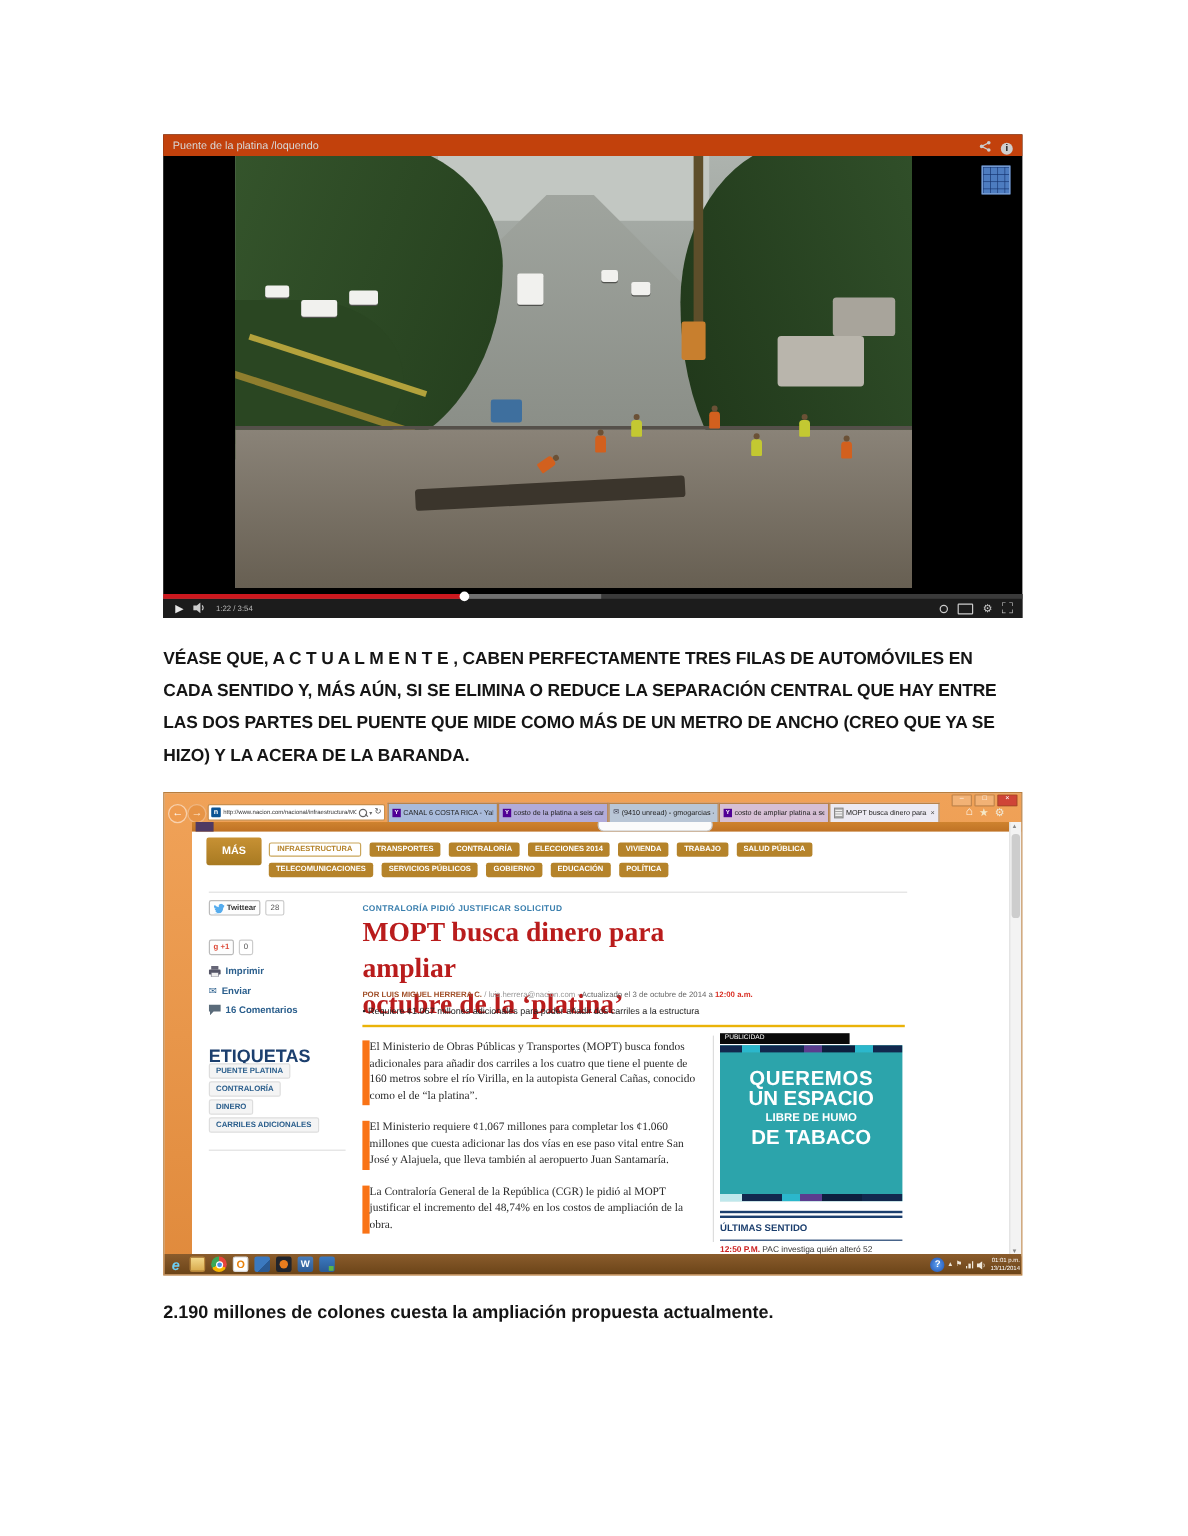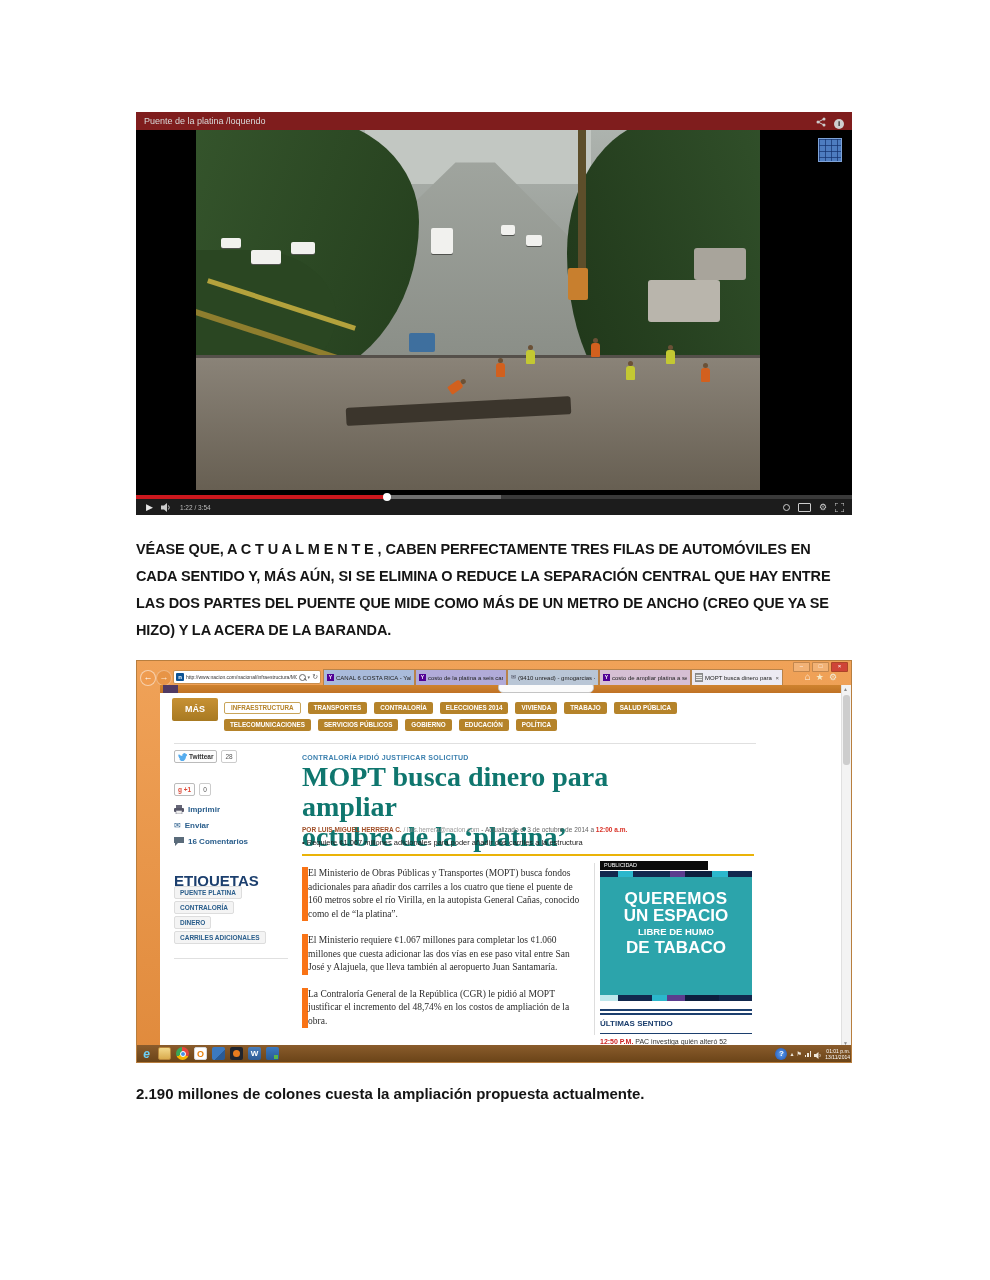--- a/index.html
+++ b/index.html
@@ -1,21 +1,21 @@
 <!DOCTYPE html>
 <html><head>
 <meta charset="utf-8">
 <style>
   html,body{margin:0;padding:0;background:#fff;}
   body{width:990px;height:1280px;font-family:"Liberation Sans",sans-serif;}
   .page{position:relative;width:990px;height:1280px;background:#fff;overflow:hidden;}
 
   
   #video{position:absolute;left:136px;top:112px;width:716px;height:403px;background:#000;}
-  .vp-titlebar{position:absolute;top:0;left:0;right:0;height:18px;background:#7f1d1d;color:#d8d8d8;font-size:9px;line-height:18px;padding-left:8px;box-sizing:border-box;}
+  .vp-titlebar{position:absolute;top:0;left:0;right:0;height:18px;background:#c2410c;color:#d8d8d8;font-size:9px;line-height:18px;padding-left:8px;box-sizing:border-box;}
   .vp-topicons{position:absolute;right:8px;top:3px;display:flex;gap:8px;align-items:center;}
   .ic-info{width:10px;height:10px;border-radius:50%;background:#cfcfcf;color:#111;font-size:8px;font-weight:bold;text-align:center;line-height:10px;}
   .vp-photo{position:absolute;left:60px;top:18px;width:564px;height:360px;overflow:hidden;background:linear-gradient(#adb3ae,#8d918b 55%,#7e8078);}
   .ph-sky{position:absolute;left:30%;top:0;width:40%;height:15%;background:#c2c7c2;}
   .ph-road{position:absolute;inset:0;background:linear-gradient(#a3a8a2,#8b8f88 62%);clip-path:polygon(46% 9%,53% 9%,88% 64%,10% 64%);}
   .ph-trees-l{position:absolute;left:-12px;top:-12px;width:235px;height:265px;background:linear-gradient(110deg,#35552c,#243e1d);border-radius:0 55% 65% 0 / 0 45% 70% 0;}
   .ph-trees-l2{position:absolute;left:-10px;top:120px;width:150px;height:120px;background:#2a4622;border-radius:0 60% 40% 0/0 60% 50% 0;}
   .ph-trees-r{position:absolute;right:-12px;top:-12px;width:205px;height:295px;background:linear-gradient(250deg,#31502a,#1f3619);border-radius:55% 0 0 45% / 50% 0 0 60%;}
   .ph-rail1{position:absolute;left:8px;top:172px;width:155px;height:5px;background:#b3a23c;transform:rotate(18deg);}
   .ph-rail2{position:absolute;left:-12px;top:202px;width:165px;height:6px;background:#8f7e2e;transform:rotate(18deg);}
@@ -95,21 +95,21 @@
   .sh-btn{display:flex;align-items:center;gap:2px;border:1px solid #bbb;border-radius:2px;background:#fdfdfd;height:11px;padding:0 3px;font-size:6.5px;font-weight:bold;color:#333;}
   .sh-count{border:1px solid #ccc;border-radius:2px;height:11px;padding:0 3px;font-size:6.5px;line-height:11px;color:#555;background:#fff;}
   .gp{color:#dd4b39;font-weight:bold;}
   .sh-link{font-size:8px;font-weight:bold;color:#2a5e8c;}
   .env{font-size:8px;color:#2a5e8c;line-height:9px;}
 
   .etq-h{position:absolute;left:14px;top:187px;font-size:15px;font-weight:bold;color:#1c3f6e;}
   .etq{position:absolute;left:14px;background:#f4f4f4;border:1px solid #ddd;border-radius:2px;font-size:6.5px;font-weight:bold;color:#2a5e8c;line-height:11px;padding:0 5px;white-space:nowrap;}
 
   .kicker{position:absolute;left:142px;top:69px;font-size:7px;font-weight:bold;color:#3a7fae;letter-spacing:.3px;}
-  .headline{position:absolute;left:142px;top:77px;width:330px;font-family:"Liberation Serif",serif;font-weight:bold;font-size:28px;line-height:30px;color:#0f766e;}
+  .headline{position:absolute;left:142px;top:77px;width:330px;font-family:"Liberation Serif",serif;font-weight:bold;font-size:23px;line-height:30px;color:#b91c1c;}
   .byline{position:absolute;left:142px;top:141px;width:450px;font-size:6.5px;color:#666;}
   .by-a{color:#a04f28;font-weight:bold;} .by-e{color:#999;} .by-t{color:#d93025;font-weight:bold;}
   .bullet{position:absolute;left:142px;top:153px;width:452px;font-size:7.5px;color:#222;border-bottom:2px solid #eab308;padding-bottom:7px;}
   .paras{position:absolute;left:142px;top:182px;width:286px;font-family:"Liberation Serif",serif;font-size:9.5px;line-height:13.5px;color:#2b2b2b;}
   .paras p{margin:0 0 13px 0;padding-left:0;border-left:6px solid #f97316;}
   .vdiv{position:absolute;left:434px;top:178px;height:172px;border-left:1px solid #ddd;}
 
   .pubbar{position:absolute;left:440px;top:176px;width:108px;height:9px;background:#0a0a0a;color:#fff;font-size:5.5px;line-height:9px;padding-left:4px;box-sizing:border-box;}
   .ad{position:absolute;left:440px;top:186px;width:152px;height:130px;background:#2ca4ab;overflow:hidden;}
   .ad-stripe{position:absolute;left:0;width:100%;height:6px;background:linear-gradient(90deg,#12284e 0 12%,#2bb7cc 12% 22%,#12284e 22% 46%,#5b3d8e 46% 56%,#0d1f3e 56% 74%,#2bb7cc 74% 84%,#12284e 84% 100%);}

